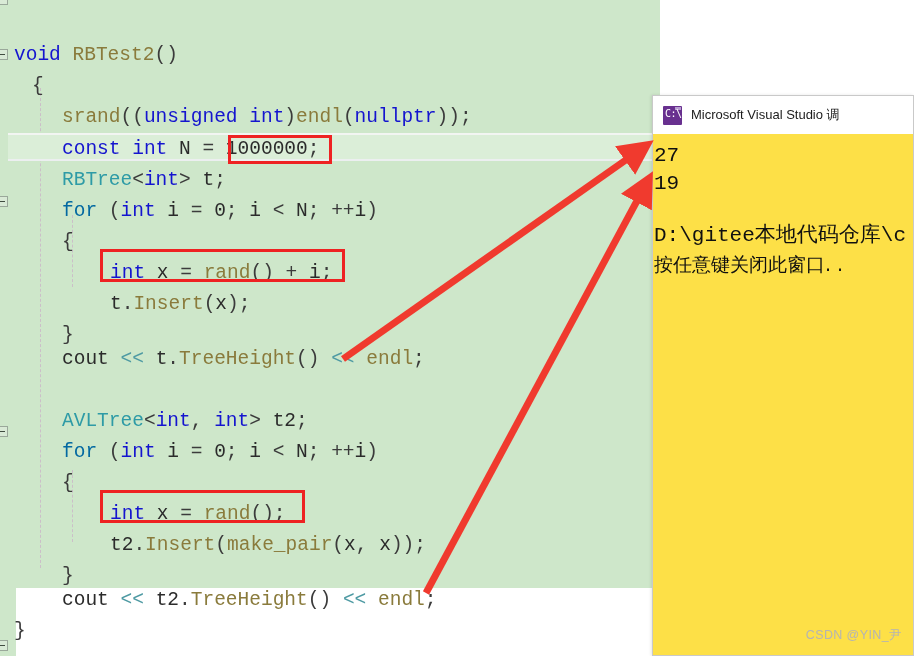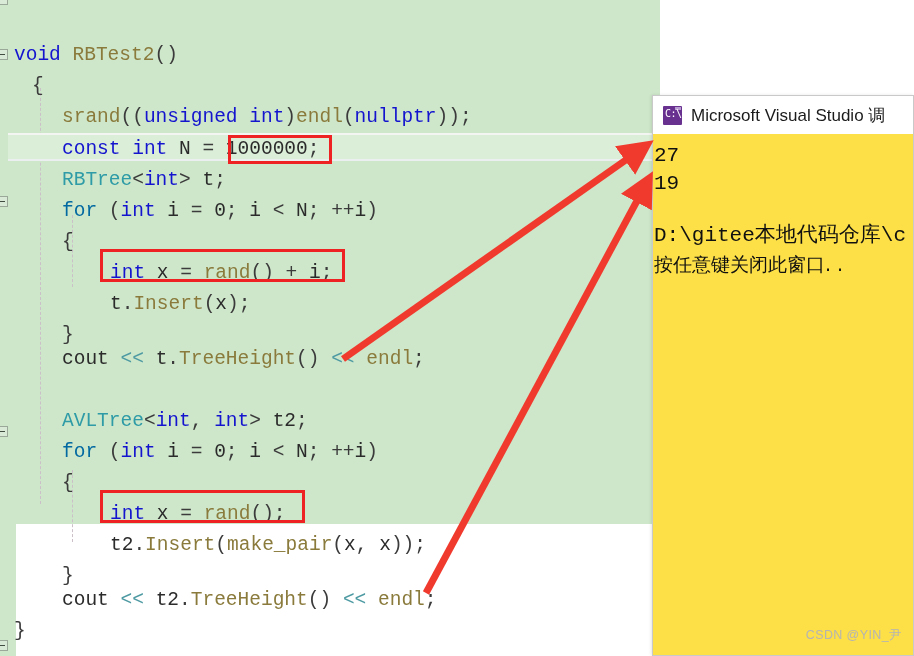--- a/index.html
+++ b/index.html
@@ -12,21 +12,21 @@
     position: relative;
     width: 914px; height: 656px;
     overflow: hidden;
     font-family: "Liberation Serif", "DejaVu Serif", serif;
   }
 
   
   #editor {
     position: absolute;
     left: 0; top: 0;
-    width: 660px; height: 524px;
+    width: 660px; height: 588px;
     background: #cee7ca;
   }
   #gutter {
     position: absolute;
     left: 0; top: 0;
     width: 16px; height: 656px;
     background: #cee7ca;
   }
   .indent-guide {
     position: absolute;
@@ -131,21 +131,21 @@
     letter-spacing: -0.5px;
   }
   #console-icon .bar {
     position: absolute;
     right: 1px; top: 1px;
     width: 6px; height: 3px;
     background: #b79bd0;
   }
   #console-title {
     font-family: "Liberation Sans", "DejaVu Sans", sans-serif;
-    font-size: 17px;
+    font-size: 13px;
     color: #1b1b1b;
     white-space: nowrap;
   }
   #console-body {
     position: absolute;
     left: 0; top: 38px;
     right: 0; bottom: 0;
     background: #fde047;
     padding: 8px 0 0 0;
   }

